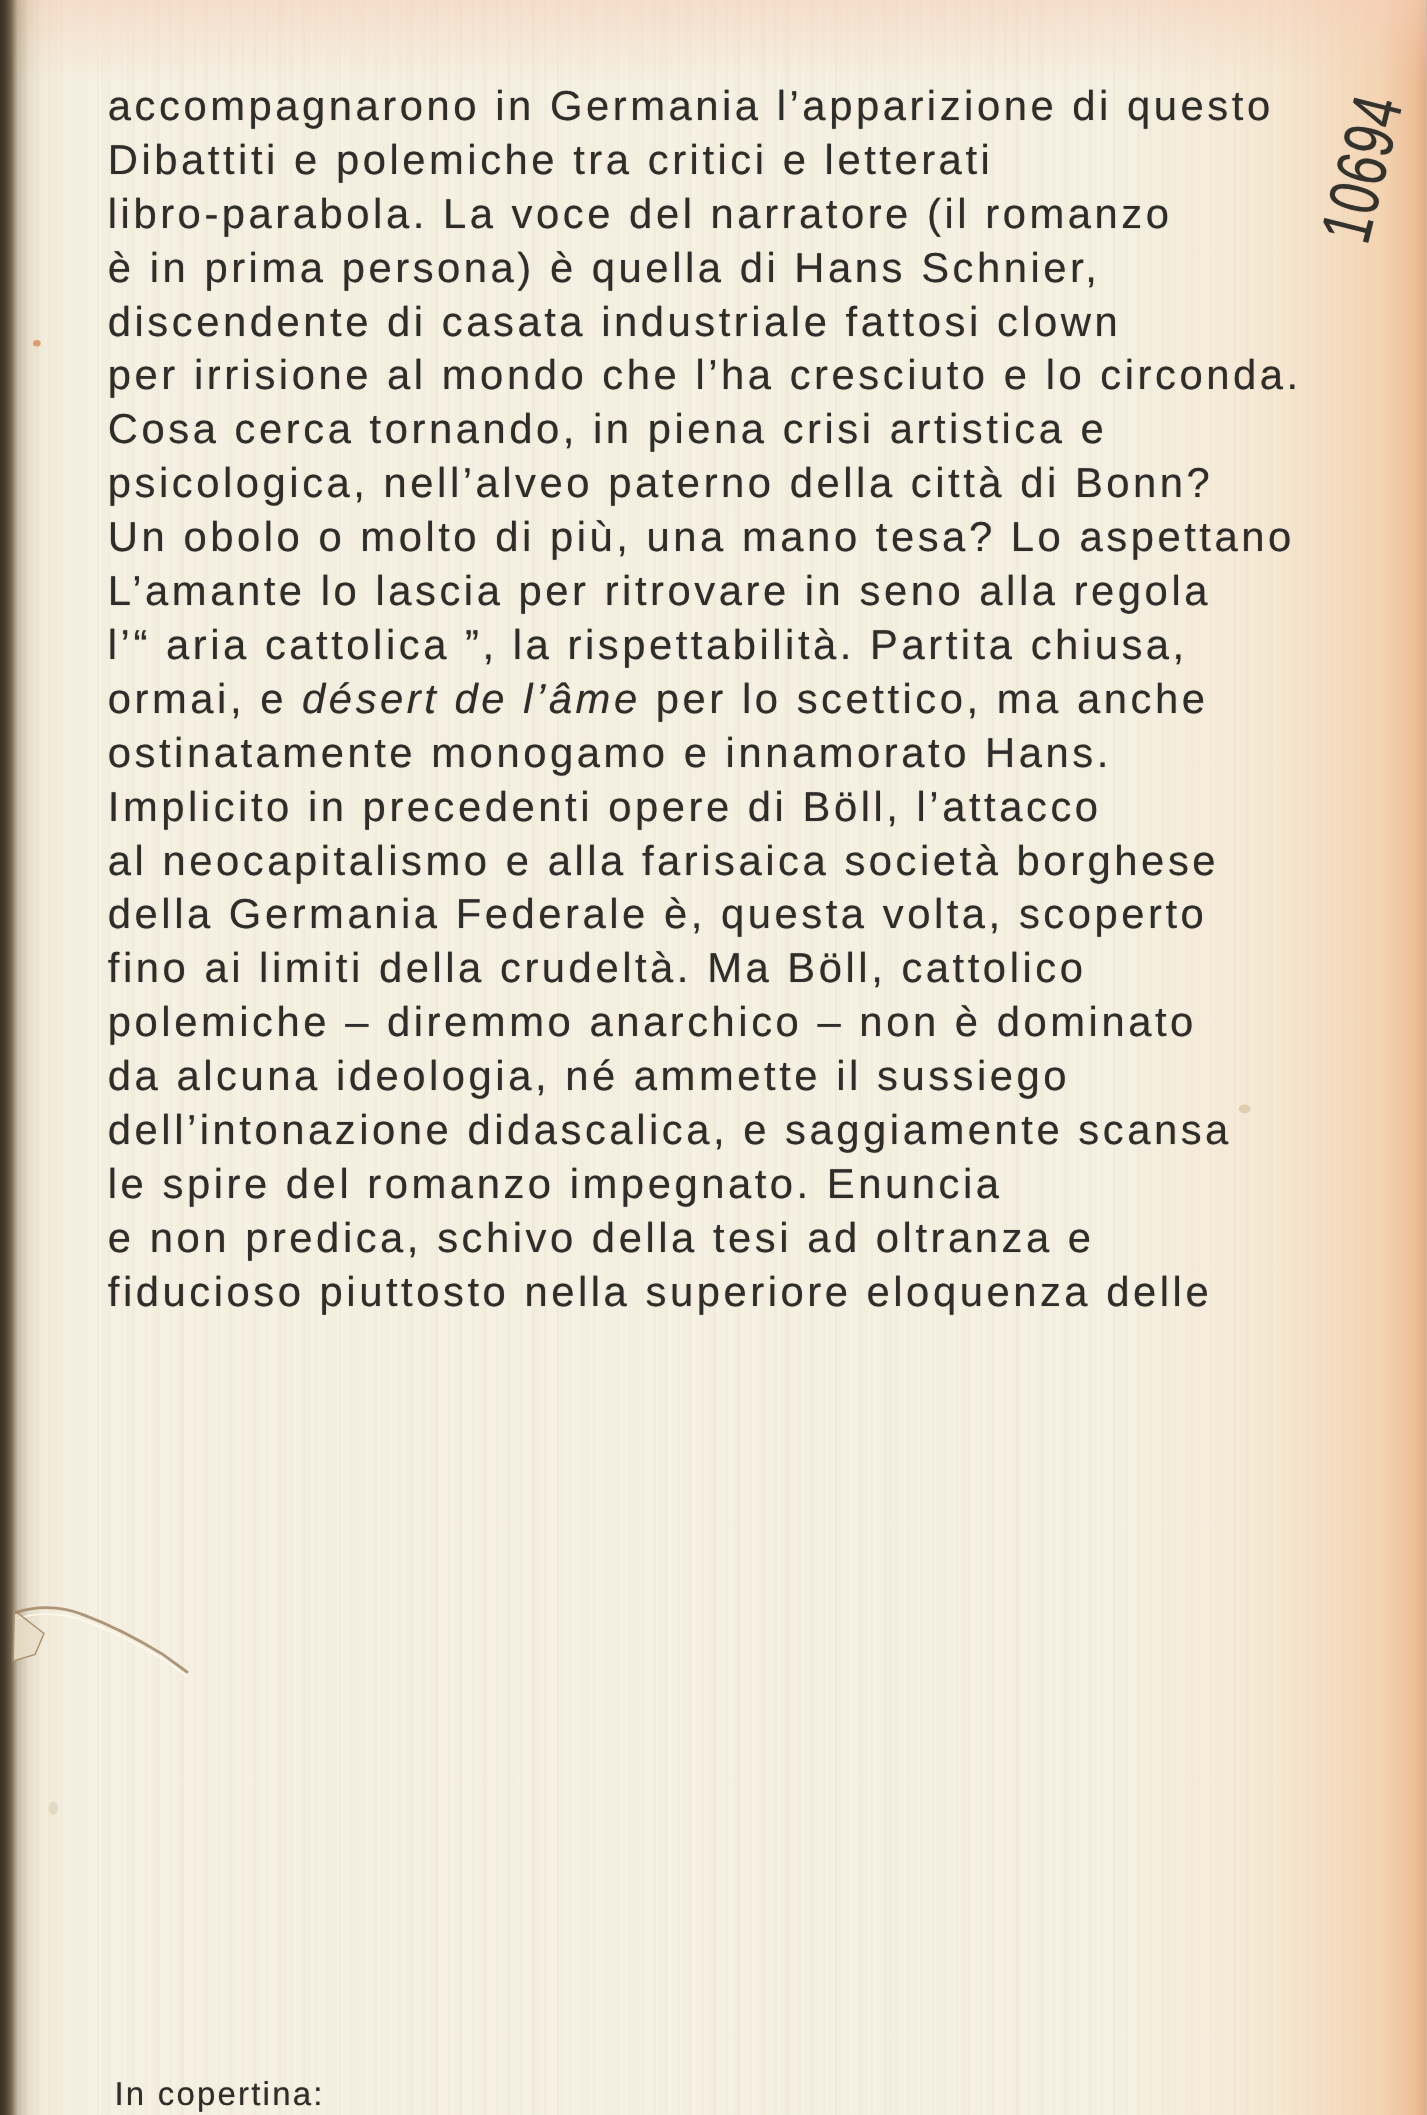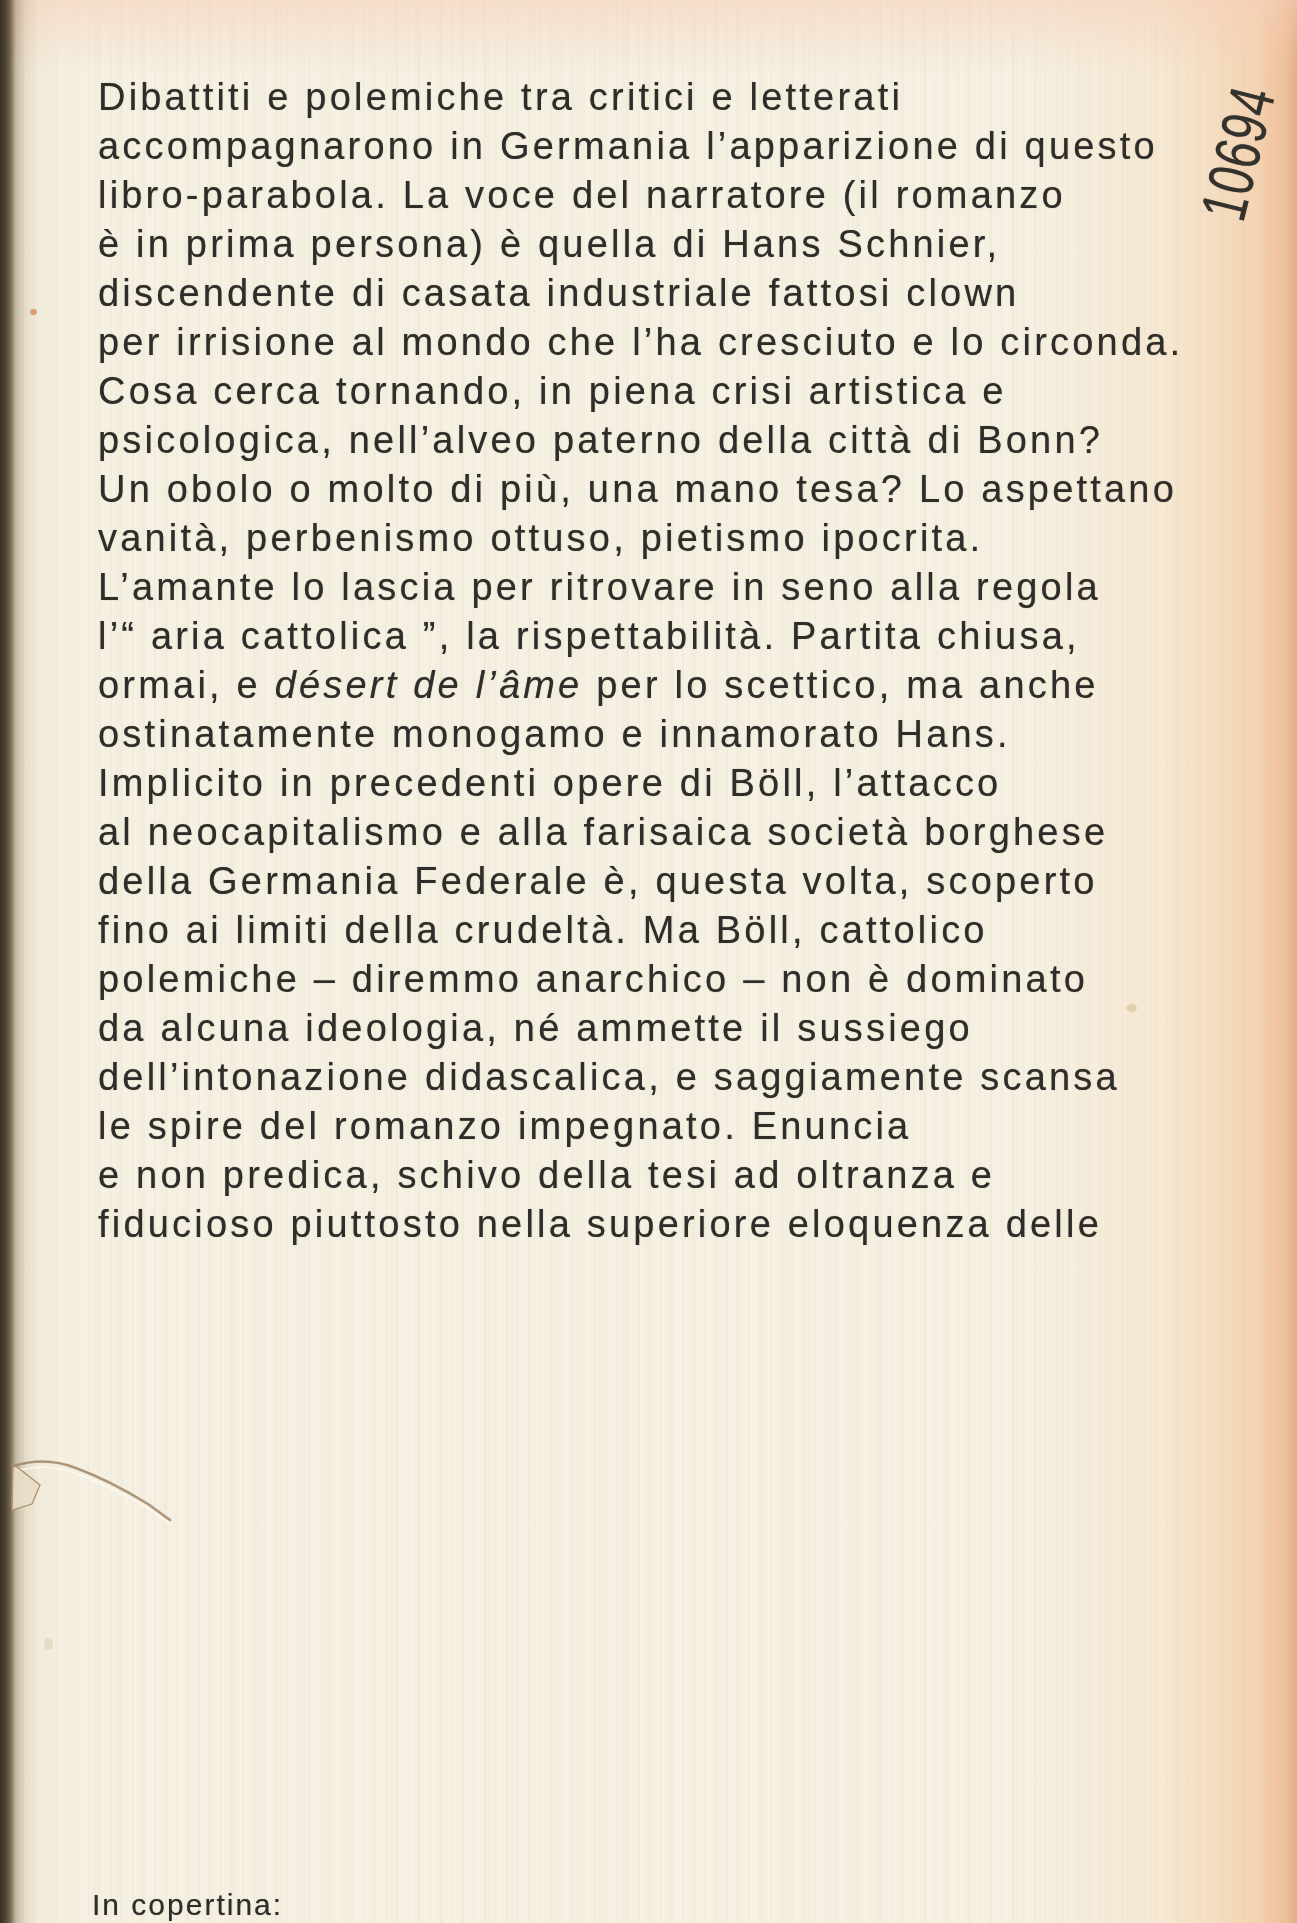--- a/index.html
+++ b/index.html
@@ -58,21 +58,21 @@
   .blurb { position: absolute; left: 98px; top: 73px; }
   .blurb .line {
     height: 49px; line-height: 49px;
     font-size: 38px; letter-spacing: 3.2px;
     white-space: nowrap;
     text-shadow: 0 0 0.9px rgba(47,45,41,0.55);
   }
   .blurb .line i { font-style: italic; }
   
   .caption {
-    position: absolute; left: 92px; top: 1886px;
+    position: absolute; left: 104px; top: 1886px;
     font-size: 30px; line-height: 38px; letter-spacing: 2px;
     text-shadow: 0 0 0.8px rgba(47,45,41,0.55);
   }
   
   .tear { position: absolute; left: 0; top: 1438px; }
   .tear .crease { fill: none; stroke: #a08767; stroke-width: 2.6; opacity: 0.85; stroke-linecap: round; }
   .tear .crease-hi { fill: none; stroke: rgba(255,250,238,0.85); stroke-width: 1.6; stroke-linecap: round; }
   .tear .flap { fill: rgba(233,222,200,0.85); stroke: #ab9272; stroke-width: 1.3; }
   
   .speck { position: absolute; border-radius: 50%; }
@@ -85,30 +85,29 @@
 
 <div class="cover">
   <div class="streaks"></div>
   <div class="warm-right"></div>
   <div class="pink-top"></div>
   <div class="spine"></div>
 
   <div class="serial">10694</div>
 
   <div class="blurb">
+      <div class="line"><span>accompagnarono in Germania l’apparizione di questo</span></div>
       <div class="line"><span>Dibattiti e polemiche tra critici e letterati</span></div>
-      <div class="line"><span>accompagnarono in Germania l’apparizione di questo</span></div>
       <div class="line"><span>libro-parabola. La voce del narratore (il romanzo</span></div>
       <div class="line"><span>è in prima persona) è quella di Hans Schnier,</span></div>
       <div class="line"><span>discendente di casata industriale fattosi clown</span></div>
       <div class="line"><span>per irrisione al mondo che l’ha cresciuto e lo circonda.</span></div>
       <div class="line"><span>Cosa cerca tornando, in piena crisi artistica e</span></div>
       <div class="line"><span>psicologica, nell’alveo paterno della città di Bonn?</span></div>
       <div class="line"><span>Un obolo o molto di più, una mano tesa? Lo aspettano</span></div>
-      <div class="line"><span>vanità, perbenismo ottuso, pietismo ipocrita.</span></div>
       <div class="line"><span>L’amante lo lascia per ritrovare in seno alla regola</span></div>
       <div class="line"><span>l’“ aria cattolica ”, la rispettabilità. Partita chiusa,</span></div>
       <div class="line"><span>ormai, e </span><i>désert de l’âme</i><span> per lo scettico, ma anche</span></div>
       <div class="line"><span>ostinatamente monogamo e innamorato Hans.</span></div>
       <div class="line"><span>Implicito in precedenti opere di Böll, l’attacco</span></div>
       <div class="line"><span>al neocapitalismo e alla farisaica società borghese</span></div>
       <div class="line"><span>della Germania Federale è, questa volta, scoperto</span></div>
       <div class="line"><span>fino ai limiti della crudeltà. Ma Böll, cattolico</span></div>
       <div class="line"><span>polemiche – diremmo anarchico – non è dominato</span></div>
       <div class="line"><span>da alcuna ideologia, né ammette il sussiego</span></div>

